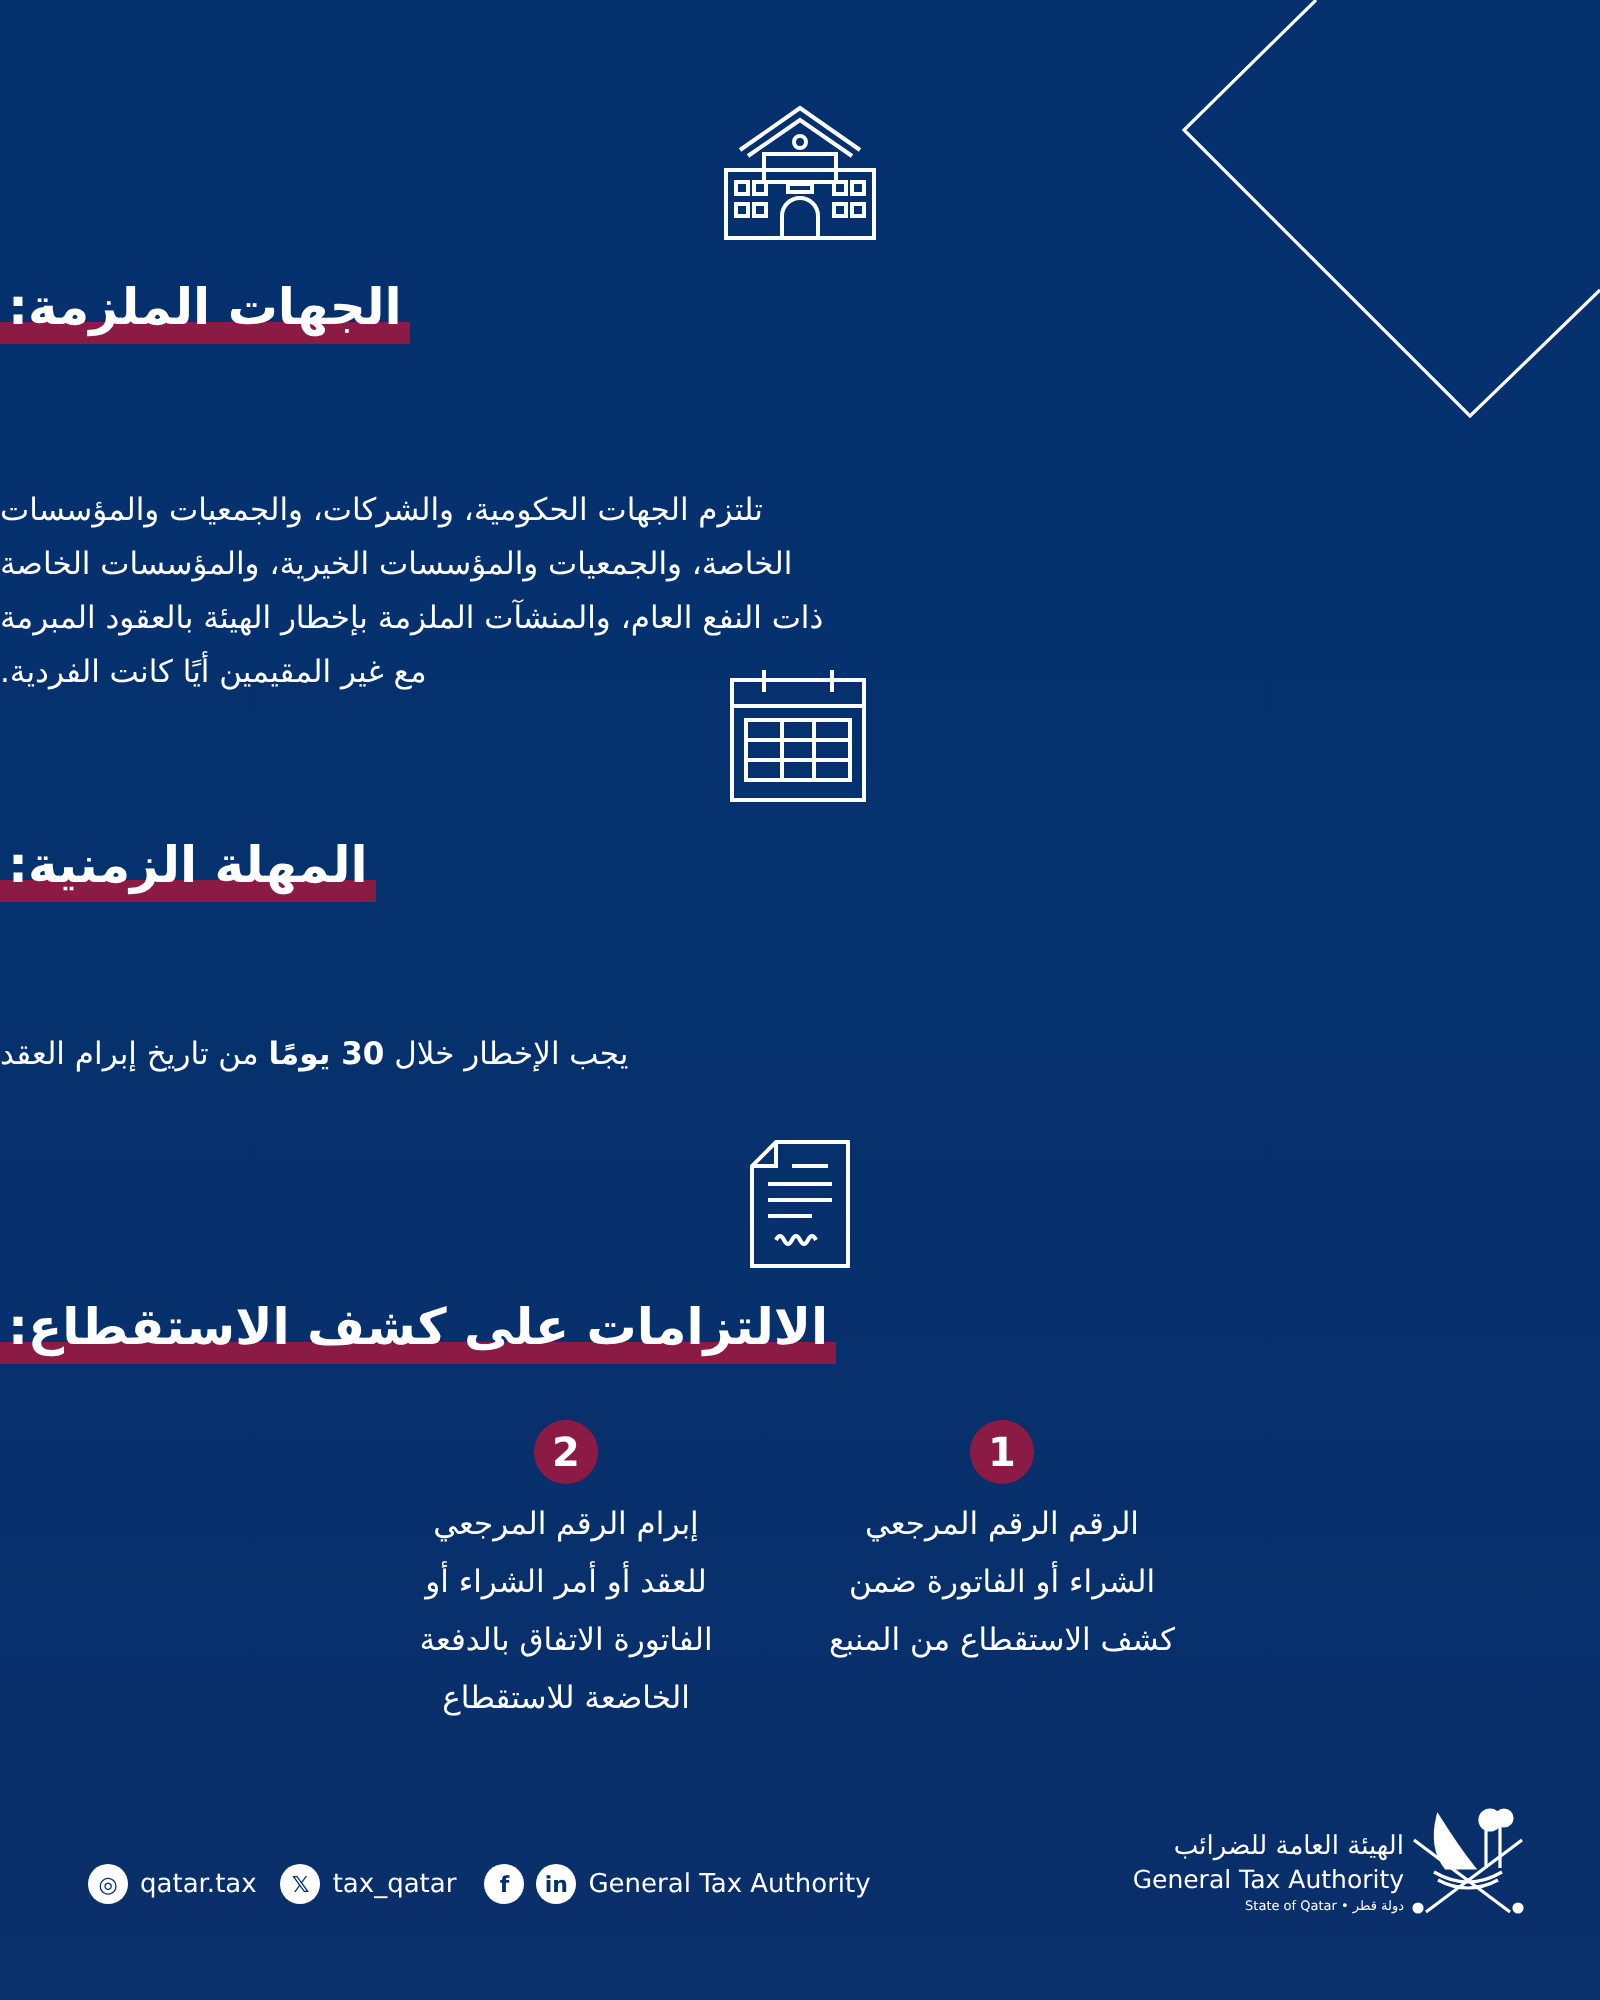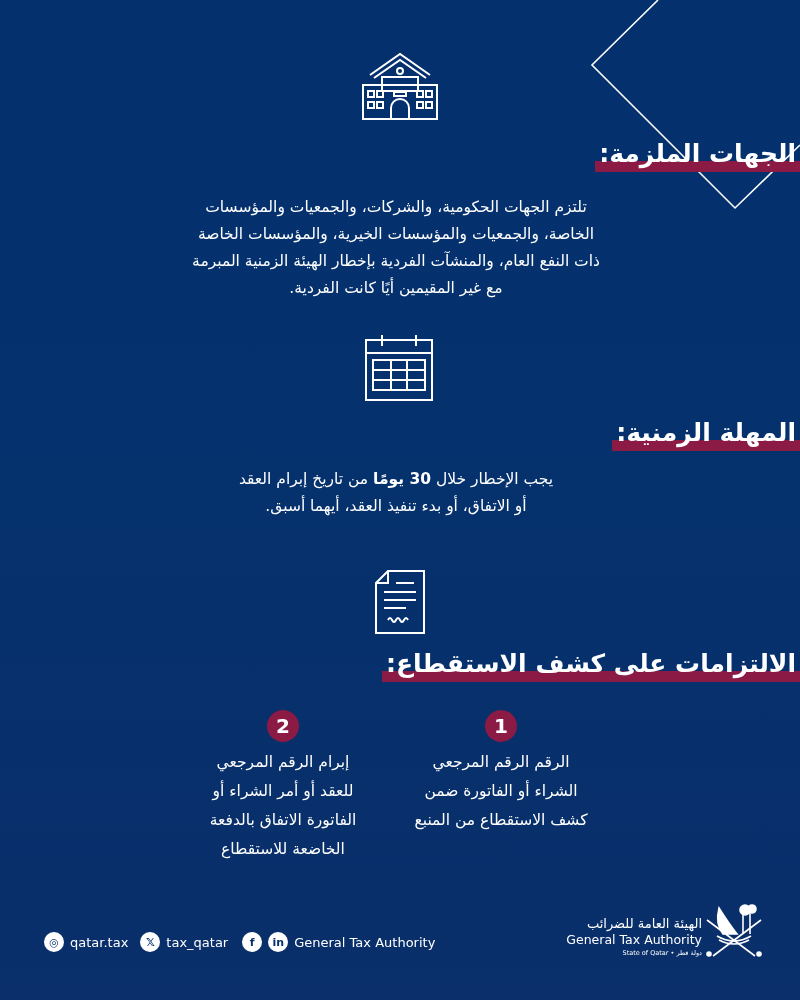--- a/index.html
+++ b/index.html
@@ -1,23 +1,23 @@
 <!DOCTYPE html>
 <html><head>
 <meta charset="utf-8">
 <style>
   html,body{margin:0;padding:0;}
   body{width:800px;height:1000px;overflow:hidden;background:#04316e;font-family:"DejaVu Sans",sans-serif;color:#fff;position:relative;}
   .bg{position:absolute;inset:0;background:linear-gradient(180deg,#04316e 0%,#05316d 50%,#0a2f6a 100%);}
   .diamond{position:absolute;left:0;top:0;width:800px;height:260px;pointer-events:none;}
   .icon{position:absolute;}
-  .heading{position:absolute;left:0;width:800px;text-align:right;direction:rtl;}
+  .heading{position:absolute;left:0;width:800px;text-align:left;direction:rtl;}
   .heading span{position:relative;display:inline-block;font-weight:bold;font-size:25px;line-height:32px;padding:0 4px;z-index:1;}
   .heading span::after{content:"";position:absolute;left:0;right:0;bottom:-2px;height:11px;background:#8b1a44;z-index:-1;}
-  .para{position:absolute;left:0;width:792px;text-align:center;direction:rtl;font-size:15.5px;line-height:27px;}
+  .para{position:absolute;left:0;width:792px;text-align:left;direction:rtl;font-size:15.5px;line-height:27px;margin-top:48px;}
   .para .line{display:block;}
   .badge{position:absolute;width:32px;height:32px;border-radius:50%;background:#8b1a44;color:#fff;font-weight:bold;font-size:20px;line-height:32px;text-align:center;}
   .col{position:absolute;width:240px;text-align:center;direction:rtl;font-size:15.5px;line-height:29px;}
   .col .line{display:block;}
   .footer{position:absolute;left:44px;top:932px;display:flex;align-items:center;gap:6px;font-size:13px;}
   .soc{width:20px;height:20px;border-radius:50%;background:#fff;color:#04316e;display:inline-flex;align-items:center;justify-content:center;font-weight:bold;font-size:11px;}
   .logo-text{position:absolute;right:98px;top:916px;text-align:right;}
   .logo-ar{font-size:13px;direction:rtl;line-height:16px;}
   .logo-en{font-size:12.5px;line-height:16px;}
   .logo-small{font-size:6.5px;line-height:10px;}
@@ -51,21 +51,21 @@
   </g>
 </svg>
 
 <div class="heading" style="top:138px">
   <span>الجهات الملزمة:</span>
 </div>
 
 <div class="para" style="top:194px">
   <span class="line">تلتزم  الجهات الحكومية، والشركات، والجمعيات والمؤسسات</span>
   <span class="line">الخاصة، والجمعيات والمؤسسات الخيرية، والمؤسسات الخاصة</span>
-  <span class="line">ذات النفع العام، والمنشآت الفردية بإخطار الهيئة الزمنية المبرمة</span>
+  <span class="line">ذات النفع العام، والمنشآت الملزمة بإخطار الهيئة بالعقود المبرمة</span>
   <span class="line">مع غير المقيمين أيًا كانت الفردية.</span>
 </div>
 
 <svg class="icon" style="left:364px;top:334px" width="72" height="70" viewBox="0 0 72 70">
   <g fill="none" stroke="#fff" stroke-width="2">
     <rect x="2" y="6" width="66" height="60"></rect>
     <line x1="2" y1="19" x2="68" y2="19"></line>
     <line x1="18" y1="1" x2="18" y2="12"></line>
     <line x1="52" y1="1" x2="52" y2="12"></line>
     <rect x="9" y="26" width="52" height="30"></rect>
@@ -75,21 +75,20 @@
     <line x1="43" y1="26" x2="43" y2="56"></line>
   </g>
 </svg>
 
 <div class="heading" style="top:417px">
   <span>المهلة الزمنية:</span>
 </div>
 
 <div class="para" style="top:466px">
   <span class="line"><span>يجب الإخطار خلال </span><b>30 يومًا</b><span> من تاريخ إبرام العقد</span></span>
-  <span class="line">أو الاتفاق، أو بدء تنفيذ العقد، أيهما أسبق.</span>
 </div>
 
 <svg class="icon" style="left:374px;top:569px" width="54" height="66" viewBox="0 0 54 66">
   <g fill="none" stroke="#fff" stroke-width="2">
     <path d="M14,2 H50 V64 H2 V14 Z"></path>
     <path d="M14,2 V14 H2"></path>
     <line x1="22" y1="14" x2="40" y2="14"></line>
     <line x1="10" y1="23" x2="42" y2="23"></line>
     <line x1="10" y1="31" x2="42" y2="31"></line>
     <line x1="10" y1="39" x2="32" y2="39"></line>

